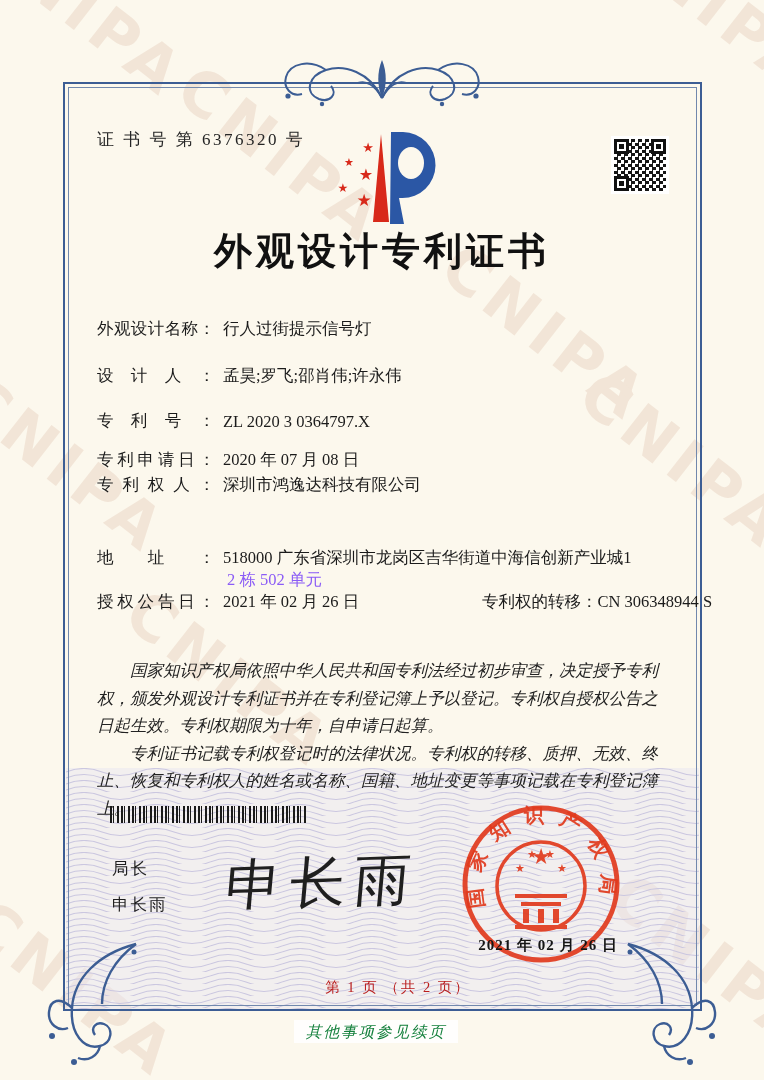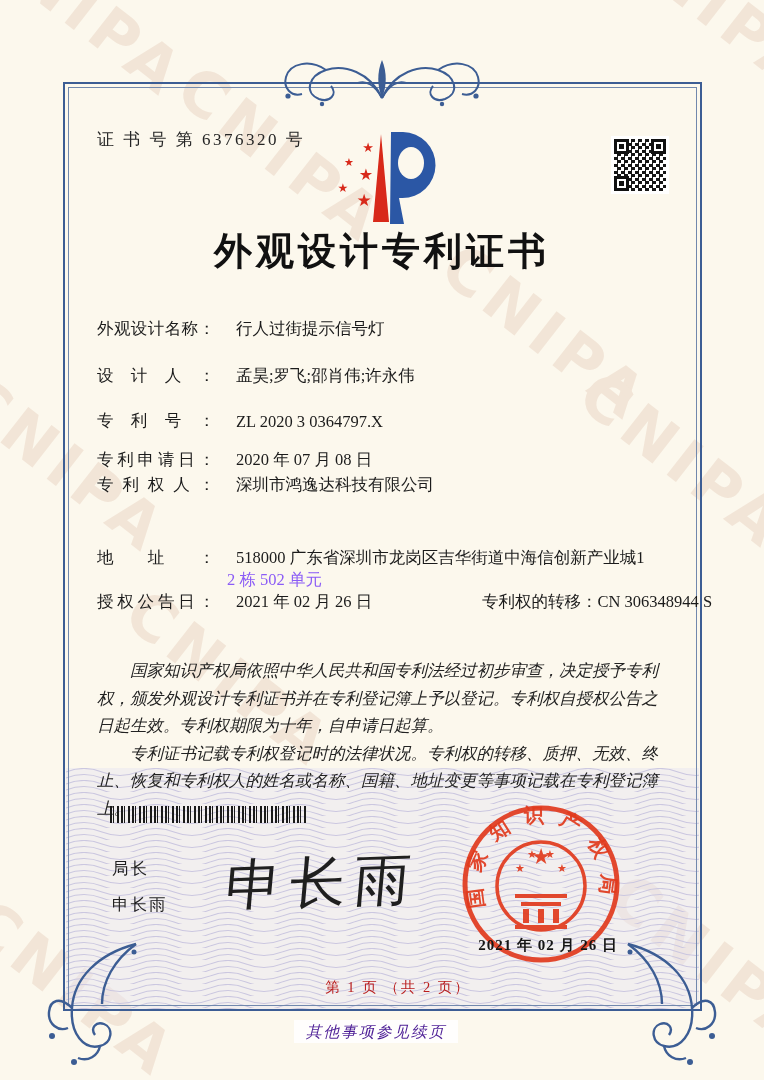--- a/index.html
+++ b/index.html
@@ -49,21 +49,21 @@
   .title{
     position:absolute;left:0;top:226px;width:764px;text-align:center;z-index:4;
     font-size:38px;font-weight:bold;letter-spacing:4px;color:#111;
   }
   
   .row{position:absolute;left:97px;z-index:4;font-size:16.5px;white-space:nowrap;color:#1b1b1b;}
   .flabel{
     display:inline-block;width:118px;vertical-align:bottom;
     text-align:justify;text-align-last:justify;
   }
-  .fvalue{margin-left:21px;}
+  .fvalue{margin-left:8px;}
   .addr2{position:absolute;left:227px;top:569px;z-index:4;font-size:16.5px;color:#8b5cf6;}
   .grant-no{position:absolute;left:385px;top:0;}
   
   .paras{
     position:absolute;left:97px;top:624px;width:574px;z-index:4;
     font-size:16.5px;line-height:27.5px;font-style:italic;color:#222;margin-top:33px;
   }
   .paras p{margin:0;text-indent:2em;}
   
   .barcode{
@@ -80,21 +80,21 @@
   
   .seal{position:absolute;left:459px;top:802px;width:164px;height:164px;z-index:4;}
   .seal-date{
     position:absolute;left:468px;top:936px;width:160px;z-index:5;text-align:center;
     font-size:15px;letter-spacing:1px;color:#141414;font-weight:bold;
   }
   
   .page-info{position:absolute;left:0;top:978px;width:764px;text-align:center;z-index:4;font-size:14.5px;letter-spacing:2px;color:#b91c1c;margin-left:16px;}
   .continuation{
     position:absolute;left:0;top:1022px;width:752px;text-align:center;z-index:4;
-    font-size:15.5px;font-style:italic;letter-spacing:2px;color:#4c1d95;
+    font-size:15.5px;font-style:italic;letter-spacing:2px;color:#15803d;
   }
   .continuation span{background:rgba(255,255,255,0.85);padding:3px 12px;}
 </style>
 </head>
 <body>
 
 <span class="wm" style="left:-40px;top:-28px;">CNIPA</span>
 <span class="wm" style="left:592px;top:-32px;">CNIPA</span>
 <span class="wm" style="left:160px;top:118px;">CNIPA</span>
 <span class="wm" style="left:424px;top:296px;">CNIPA</span>

